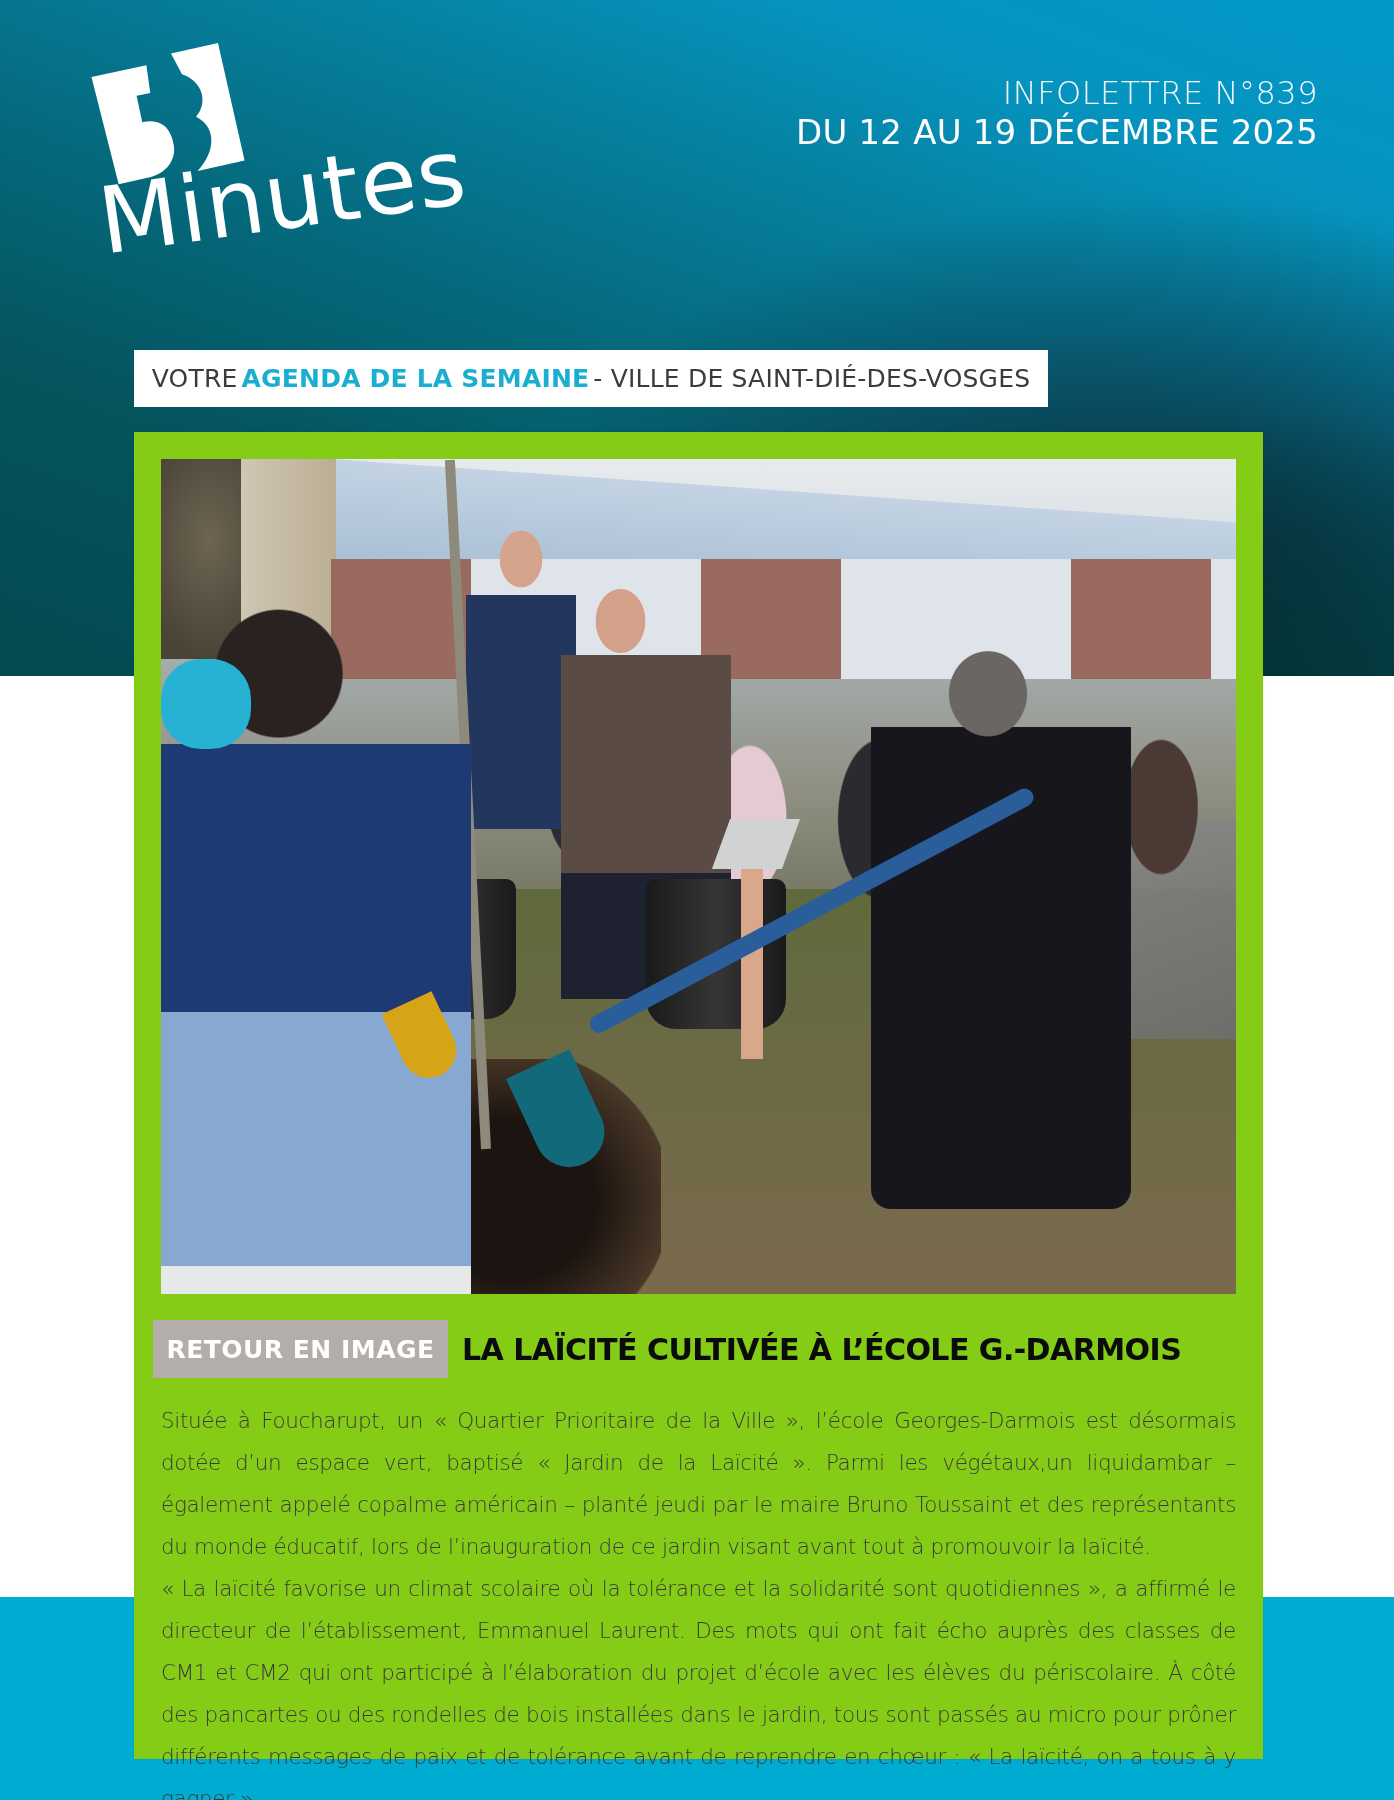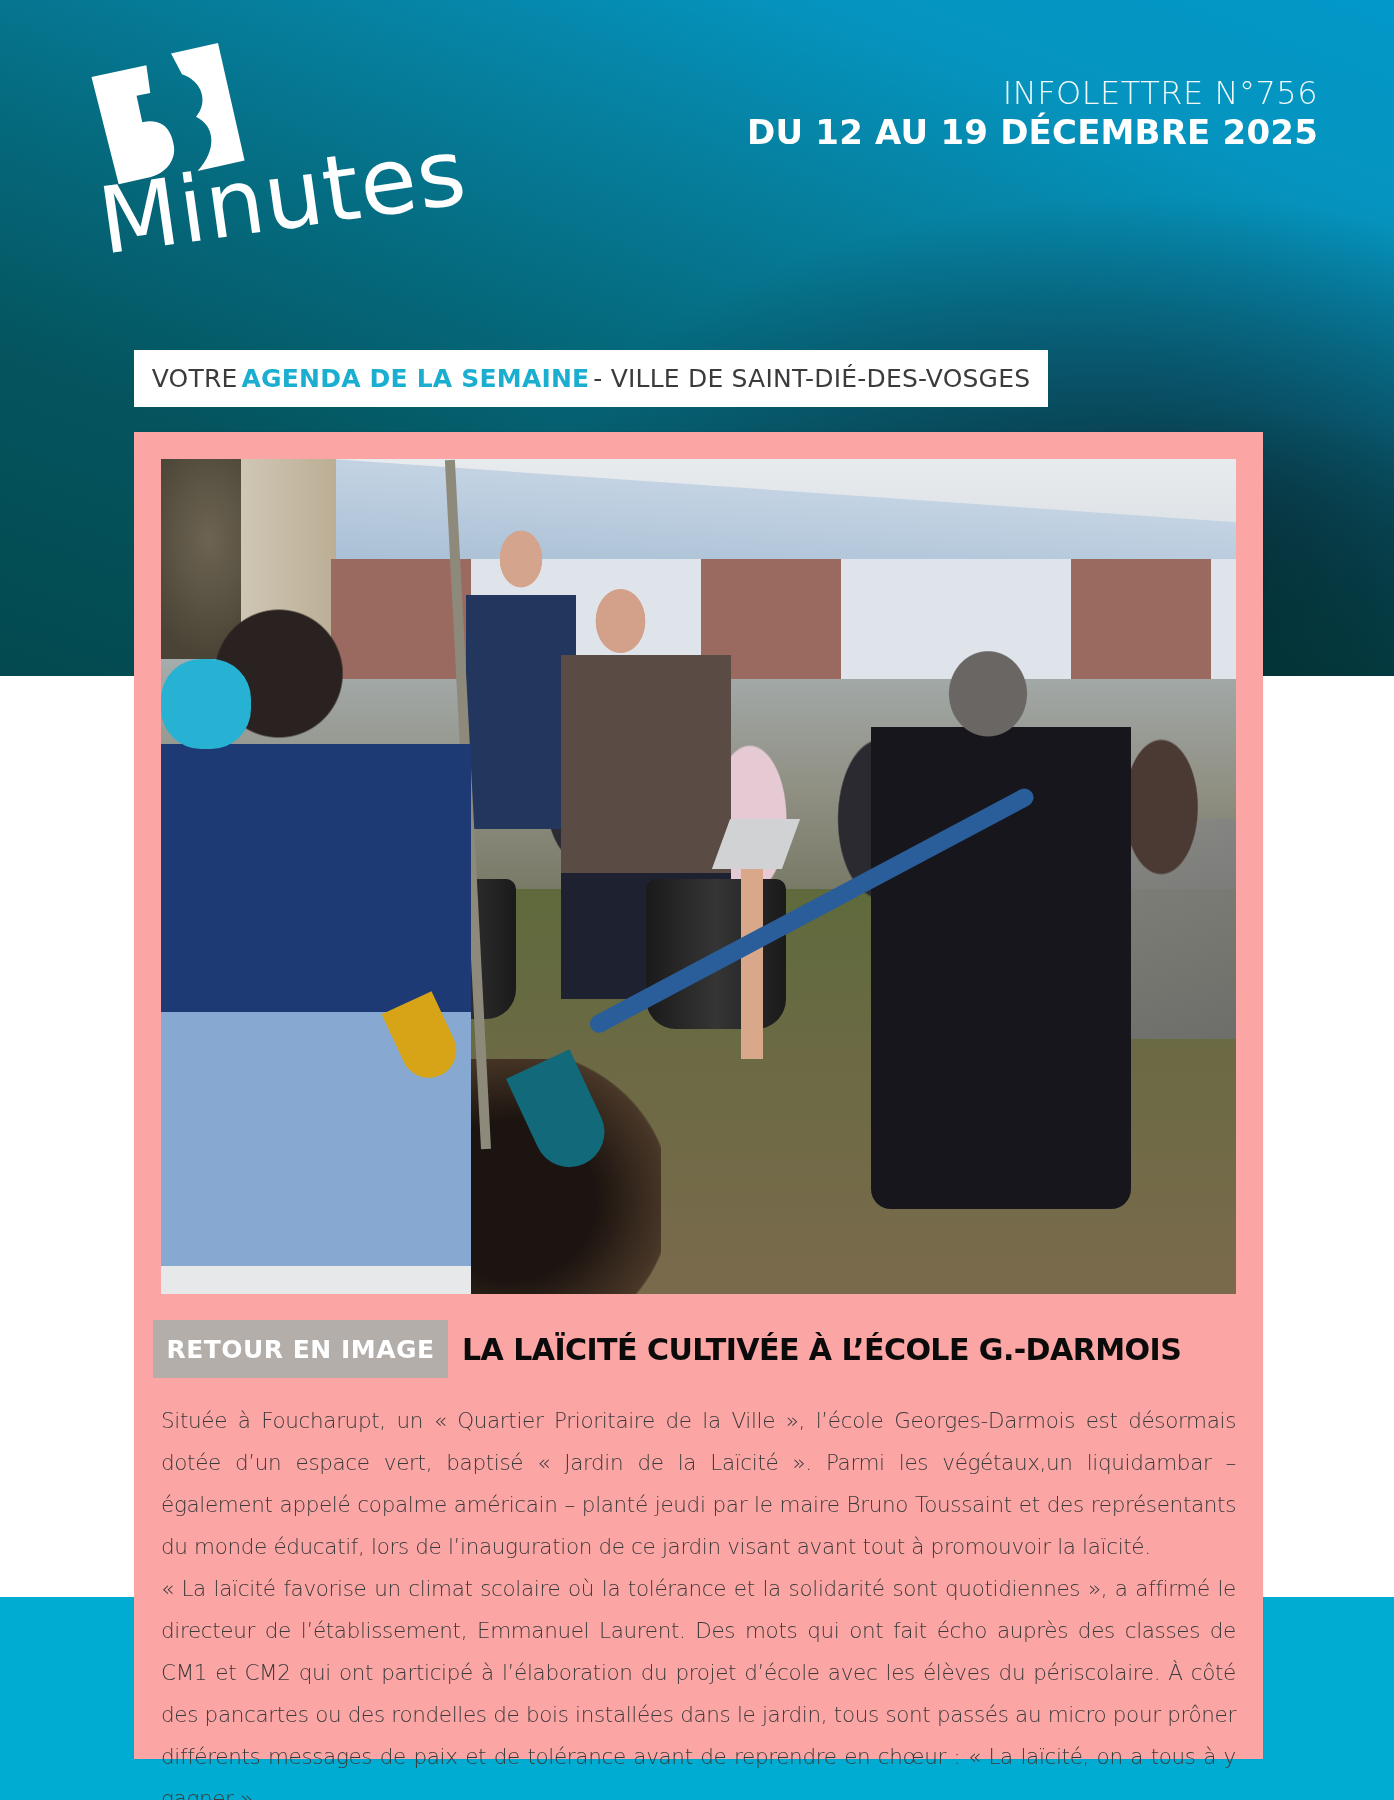--- a/index.html
+++ b/index.html
@@ -25,35 +25,35 @@
     font-family: "DejaVu Sans", sans-serif; font-size: 92px; font-weight: normal;
     color: #ffffff; letter-spacing: 1px; line-height: 1;
   }
 
   
   .issue {
     position: absolute; right: 76px; top: 74px; text-align: right; color: #ffffff;
     font-family: "DejaVu Sans", sans-serif;
   }
   .issue-number { font-size: 32px; font-weight: 200; letter-spacing: 0.5px; line-height: 1.2; opacity: 0.95; font-family: "DejaVu Sans", sans-serif; }
-  .issue-dates { font-size: 34px; font-weight: bold; line-height: 1.2; letter-spacing: 0.2px; }
+  .issue-dates { font-size: 34px; font-weight: normal; line-height: 1.2; letter-spacing: 0.2px; }
 
   
   .agenda-bar {
     position: absolute; left: 134px; top: 350px; width: 914px; height: 57px;
     background: #ffffff; display: flex; align-items: center; justify-content: center;
     font-family: "DejaVu Sans", sans-serif; font-size: 25px; color: #3b3b3b; letter-spacing: 0.2px;
   }
   .agenda-bar .accent { color: #1aaed0; font-weight: bold; margin: 0 4px; }
   .agenda-bar .rest { margin-left: 0; }
 
   
   .card {
     position: absolute; left: 134px; top: 432px; width: 1129px; height: 1327px;
-    background: #fca5a5; box-shadow: 0 0 2px rgba(0,0,0,0.08);
+    background: #84cc16; box-shadow: 0 0 2px rgba(0,0,0,0.08);
   }
 
   
   .photo {
     position: absolute; left: 27px; top: 27px; width: 1075px; height: 835px; overflow: hidden;
     background: linear-gradient(180deg, #c9d3d9 0%, #b8c6d2 10%, #8f8f82 40%, #6a6a55 60%, #5b5b3f 80%, #4b4634 100%);
   }
   .ph { position: absolute; }
   .ph-sky { left: 0; top: 0; width: 1075px; height: 110px; background: linear-gradient(180deg,#e8ebee,#d7dde2); }
   .ph-trees-left { left: 0; top: 0; width: 120px; height: 200px; background: radial-gradient(ellipse at 40% 40%, #6d6452, #4a4436 70%); }
@@ -120,21 +120,21 @@
 
 <div class="logo">
   <svg class="logo-three" viewBox="0 0 150 150">
     <path d="M2 20 L58 16 L58 44 L44 45 L46 72 C70 70 74 88 74 100 C74 116 60 128 40 128 L14 130 Z" fill="#ffffff"></path>
     <path d="M84 8 L132 4 L142 124 L94 128 C116 110 118 86 100 74 C114 62 112 40 92 30 Z" fill="#ffffff"></path>
   </svg>
   <div class="logo-word">Minutes</div>
 </div>
 
 <div class="issue">
-  <div class="issue-number">INFOLETTRE N°756</div>
+  <div class="issue-number">INFOLETTRE N°839</div>
   <div class="issue-dates">DU 12 AU 19 DÉCEMBRE 2025</div>
 </div>
 
 <div class="agenda-bar">
   <span>VOTRE</span>
   <span class="accent">AGENDA DE LA SEMAINE</span>
   <span class="rest">- VILLE DE SAINT-DIÉ-DES-VOSGES</span>
 </div>
 
 <div class="card">

